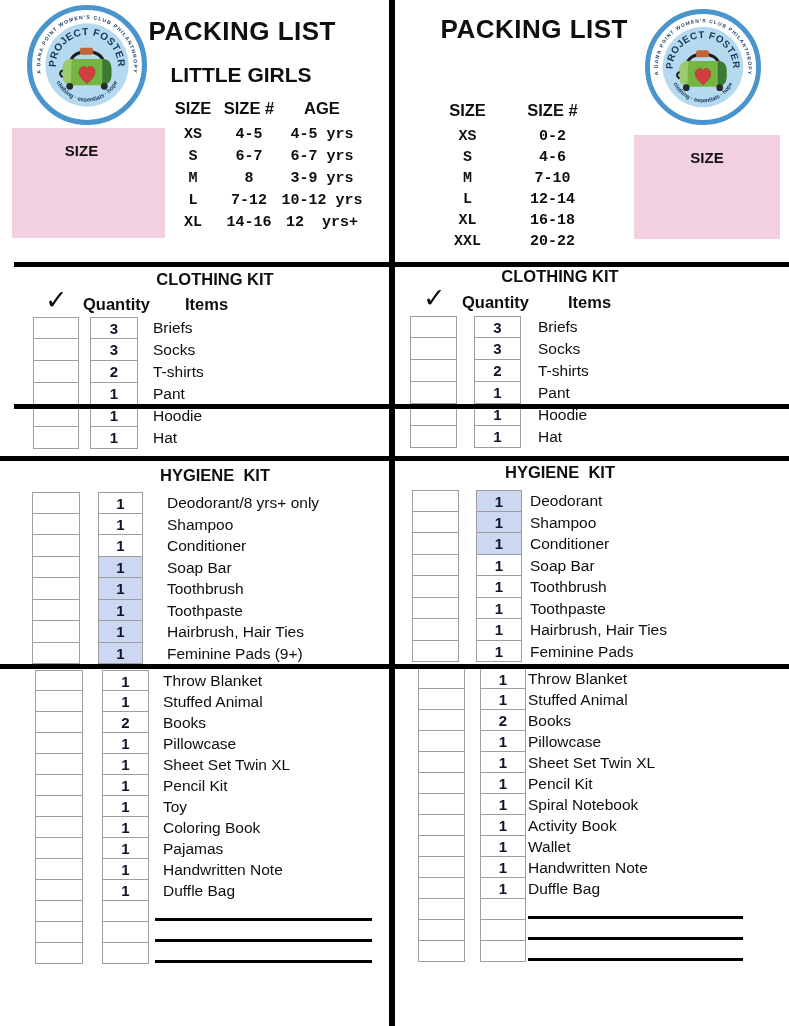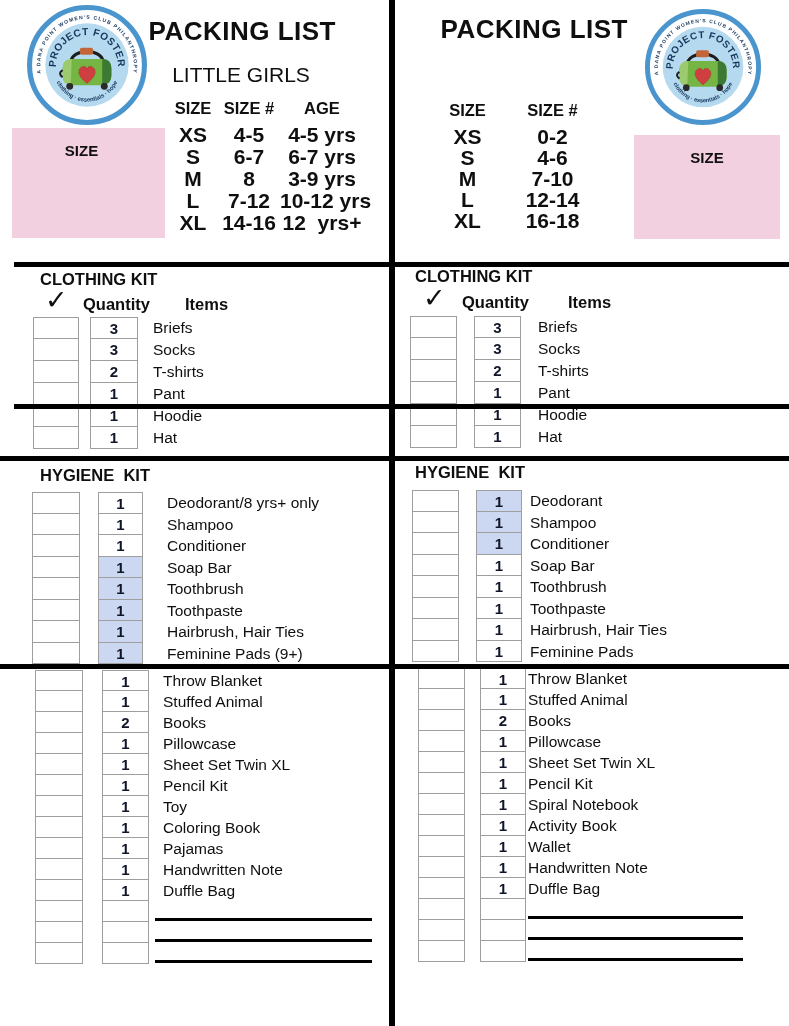--- a/index.html
+++ b/index.html
@@ -12,42 +12,42 @@
   .hl2{top:404px;left:14px;width:775px;}
   .hl3{top:456px;left:0;width:789px;}
   .hl4{top:664px;left:0;width:789px;}
   
   .logo{position:absolute;z-index:3;}
   .logo-l{left:26px;top:4px;width:122px;height:122px;}
   .logo-r{left:644px;top:8px;width:118px;height:118px;}
   .ptitle{position:absolute;font-weight:800;font-size:26px;letter-spacing:.5px;text-align:right;white-space:pre;}
   .ptitle-l{left:146px;top:16px;width:190px;}
   .ptitle-r{left:438px;top:14px;width:190px;}
-  .psub{position:absolute;font-weight:400;font-size:21px;text-align:center;white-space:pre;}
+  .psub{position:absolute;font-weight:700;font-size:21px;text-align:center;white-space:pre;}
   .psub-l{left:146px;top:63px;width:190px;}
   .psub-r{left:432px;top:59px;width:200px;}
   .pinkbox{position:absolute;background:#f3d0e0;z-index:1;}
   .pink-l{left:12px;top:128px;width:153px;height:110px;}
   .pink-r{left:634px;top:135px;width:146px;height:104px;}
   .pinklabel{position:absolute;top:14px;left:0;width:100%;text-align:center;font-weight:800;font-size:15px;color:#111;}
   .pink-l .pinklabel{padding-right:14px;box-sizing:border-box;}
   
   .stable{position:absolute;text-align:center;font-weight:800;}
   .stable-l{left:168px;top:98px;}
   .stable-r{left:440px;top:100px;}
   .shead,.srow{display:grid;}
   .stable-l .shead,.stable-l .srow{grid-template-columns:50px 62px 84px;}
   .stable-r .shead,.stable-r .srow{grid-template-columns:55px 115px;}
   .shead{height:26px;font-size:16.5px;}
-  .srow{height:22px;font-size:21px;}
+  .srow{height:22px;font-size:15px;font-family:Liberation Mono, monospace;}
   .stable-r .srow{height:21px;}
   .shead span,.srow span{line-height:22px;white-space:pre;}
   .shead span{line-height:20px;}
   
-  .sec-title{position:absolute;font-weight:800;font-size:16.5px;text-align:left;white-space:pre;z-index:2;}
+  .sec-title{position:absolute;font-weight:800;font-size:16.5px;text-align:center;white-space:pre;z-index:2;}
   .clot-l{left:40px;top:270px;width:350px;}
   .clot-r{left:415px;top:267px;width:290px;}
   .hygt-l{left:40px;top:466px;width:350px;}
   .hygt-r{left:415px;top:463px;width:290px;}
   .kit-head{position:absolute;height:26px;z-index:2;font-weight:800;font-size:16.5px;}
   .khead-l{left:0;top:292px;width:390px;}
   .khead-r{left:395px;top:290px;width:394px;}
   .kit-head span{position:absolute;top:0;line-height:24px;}
   .chk{font-size:27px;font-weight:400;top:-4px !important;}
   .khead-l .chk{left:45px;} .khead-l .qh{left:83px;} .khead-l .ih{left:185px;}
@@ -191,20 +191,24 @@
         <div class="srow">
           <span>L</span>
           <span>12-14</span>
         </div>
 
         <div class="srow">
           <span>XL</span>
           <span>16-18</span>
         </div>
 
+        <div class="srow">
+          <span>XXL</span>
+          <span>20-22</span>
+        </div>
       </div>
   </div>
 
   <svg class="logo logo-r">
       <use href="#pf-logo"></use>
     </svg>
   <div class="pinkbox pink-r">
     <div class="pinklabel">SIZE</div>
   </div>
 

